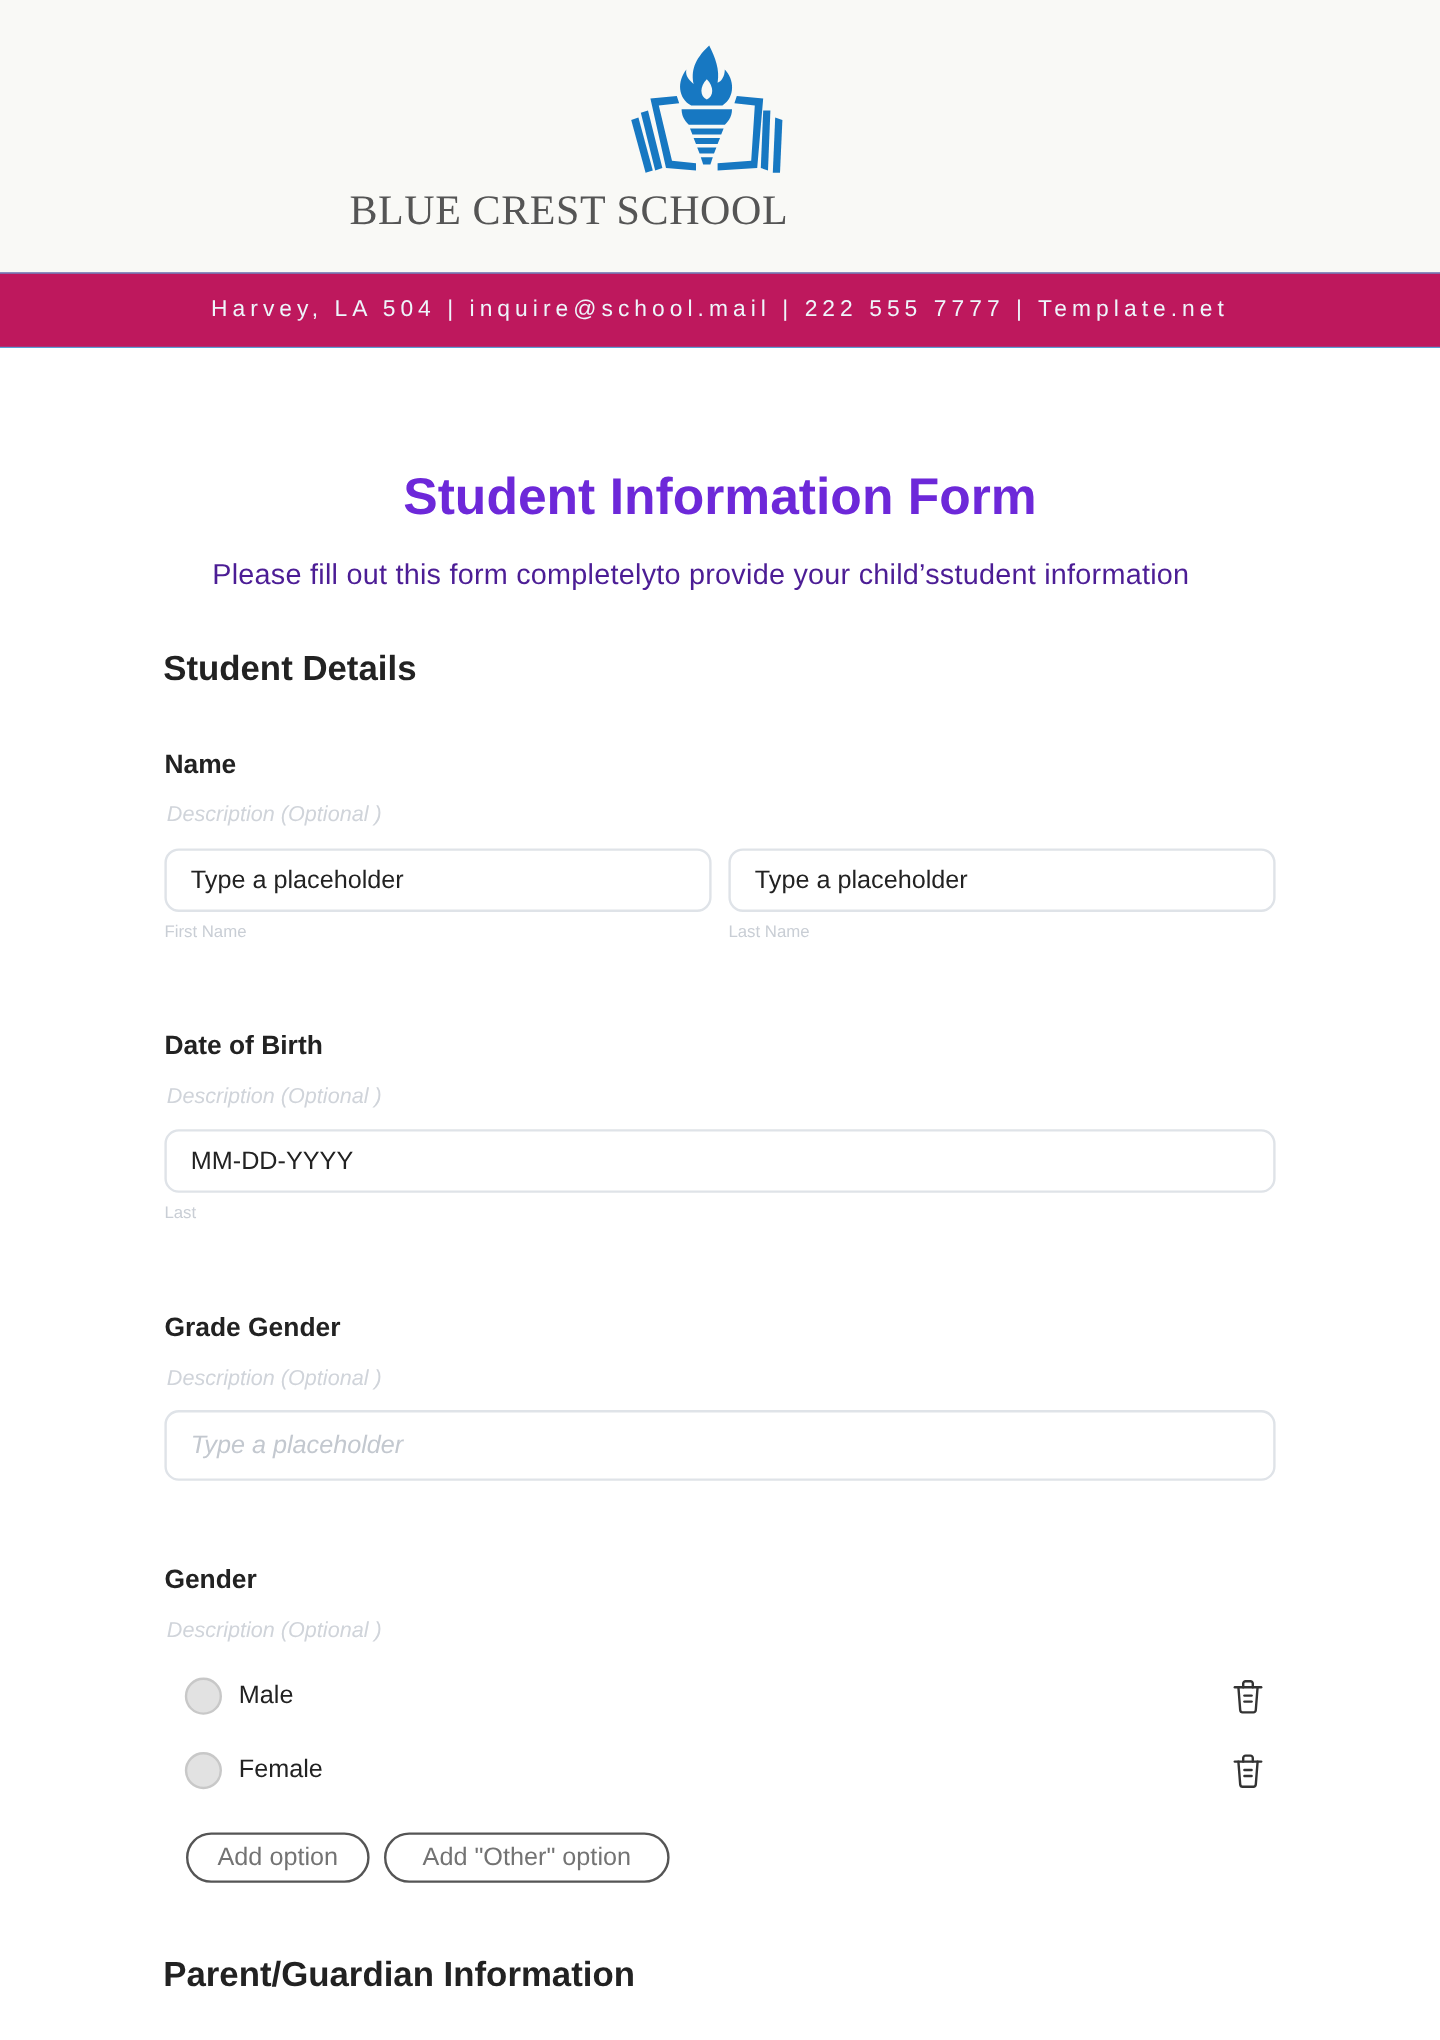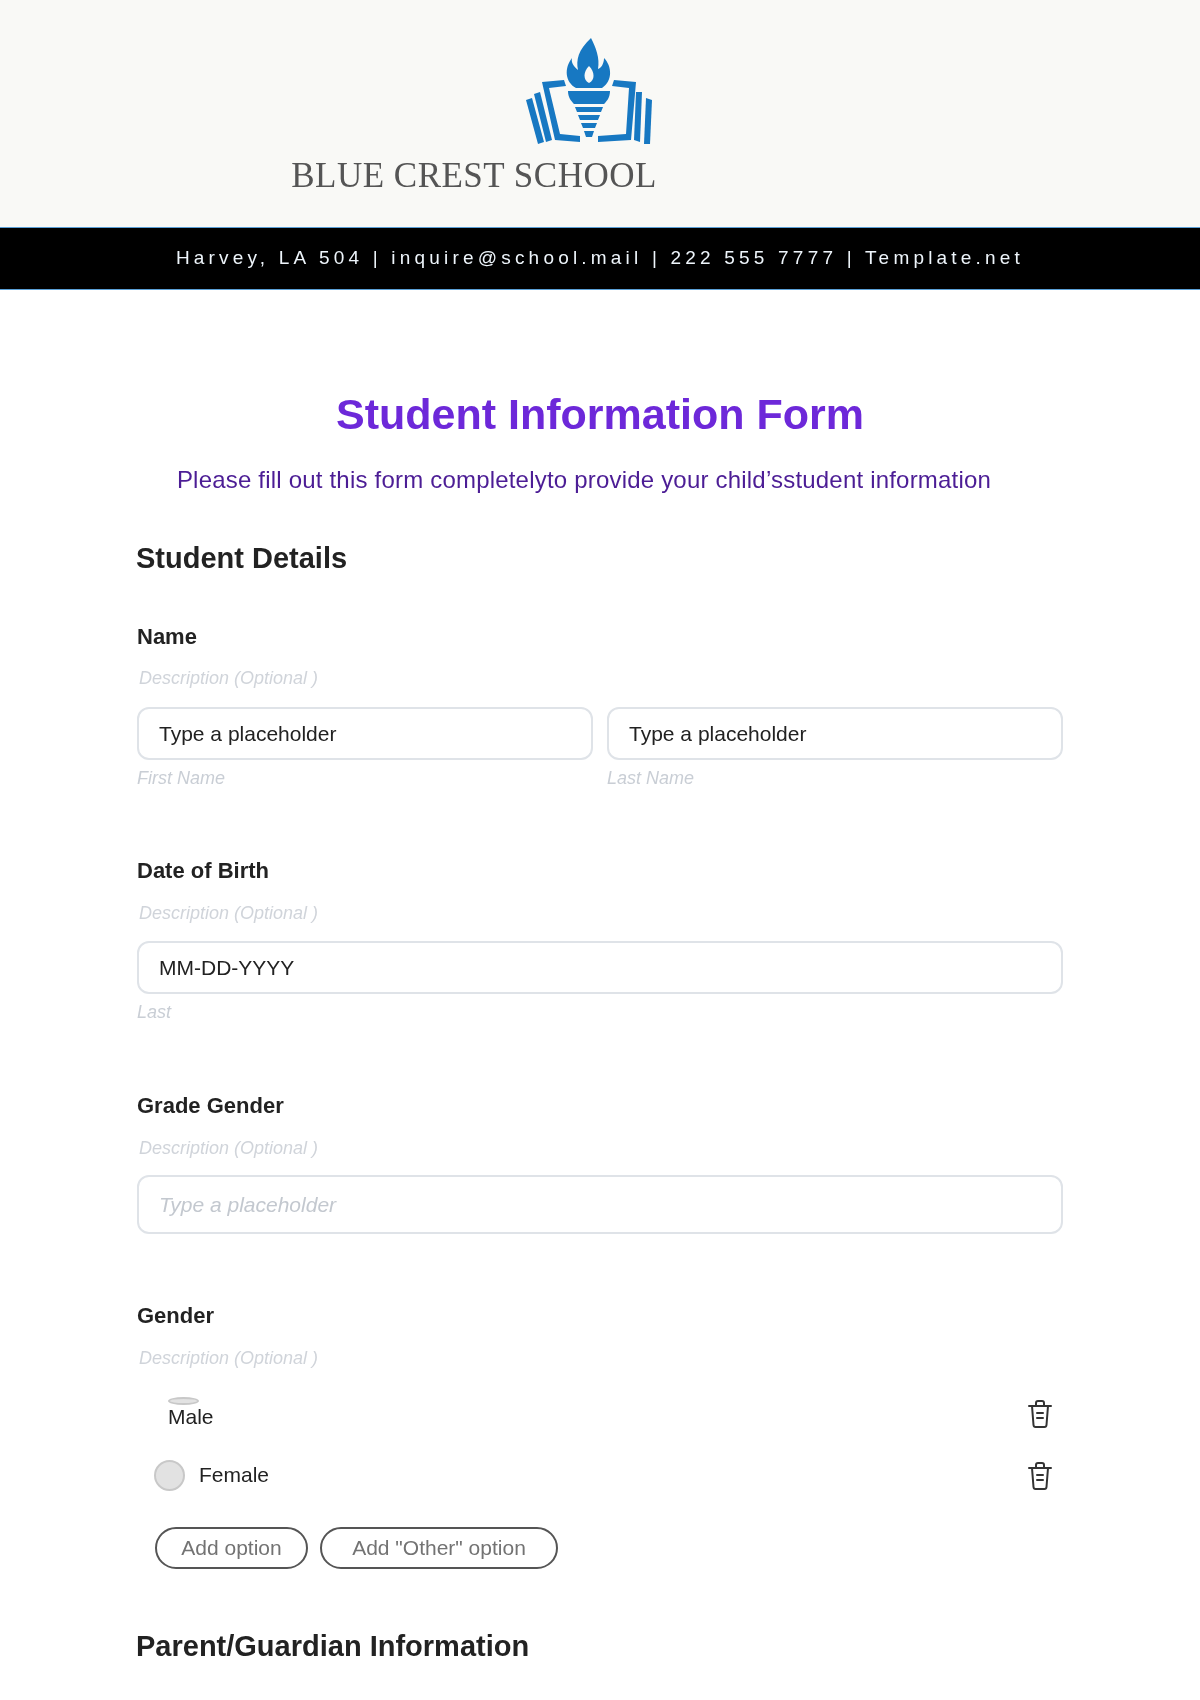--- a/index.html
+++ b/index.html
@@ -4,35 +4,35 @@
 <style>
   * { box-sizing: border-box; margin: 0; padding: 0; }
   html, body { width: 1200px; height: 1700px; background: #ffffff; overflow: hidden; }
   body { font-family: "Liberation Sans", "DejaVu Sans", sans-serif; color: #222; position: relative; }
 
   .header { position: absolute; left: 0; top: 0; width: 1200px; height: 227px; background: #f9f9f6; }
   .logo { position: absolute; left: 518px; top: 36px; width: 142px; height: 112px; }
   .school-name { position: absolute; left: 0; top: 156px; width: 948px; text-align: center;
     font-family: "Liberation Serif", "DejaVu Serif", serif; font-size: 35px; color: #555; letter-spacing: 0.5px; }
 
-  .contact-bar { position: absolute; left: 0; top: 227px; width: 1200px; height: 63px; background: #000000;
+  .contact-bar { position: absolute; left: 0; top: 227px; width: 1200px; height: 63px; background: #be185d;
     border-top: 1px solid #5a9fd6; border-bottom: 1px solid #5a9fd6; }
   .contact-text { position: absolute; left: 0; top: 19px; width: 1200px; text-align: center;
     color: #eef5fb; font-size: 19px; letter-spacing: 4.2px; }
 
   .form-title { position: absolute; left: 0; top: 390px; width: 1200px; text-align: center;
     font-size: 43px; font-weight: bold; color: #6d28d9; }
   .form-subtitle { position: absolute; left: 0; top: 466px; width: 1168px; text-align: center;
     font-size: 24px; color: #4c1d95; letter-spacing: 0.2px; }
 
   .section-title { position: absolute; left: 136px; font-size: 29px; font-weight: bold; color: #222; }
 
   .field-label { position: absolute; left: 137px; font-size: 22px; font-weight: bold; color: #222; }
   .field-desc { position: absolute; left: 139px; font-size: 18px; font-style: italic; color: #d0d4da; }
-  .sub-label { position: absolute; font-size: 18px; color: #c9ced5; font-style: italic; }
+  .sub-label { position: absolute; font-size: 14px; color: #c9ced5; }
 
   .input-box { position: absolute; height: 53px; border: 2px solid #dfe3e8; border-radius: 12px; background: #fff;
     padding-left: 20px; display: flex; align-items: center; font-size: 21px; color: #222; }
   .input-box.tall { height: 59px; }
   .input-box.ph { color: #c3c8cf; font-style: italic; }
 
   .radio-row { position: absolute; left: 154px; height: 32px; display: flex; align-items: center; }
   .radio { width: 31px; height: 31px; border-radius: 50%; background: #e2e2e2; border: 2px solid #c8c8c8; }
   .radio-label { margin-left: 14px; font-size: 21px; color: #222; }
 
@@ -98,21 +98,21 @@
 
 <div class="field-label" style="top:1093px;">Grade Gender</div>
 <div class="field-desc" style="top:1138px;">Description  (Optional )</div>
 <div class="input-box tall ph" style="left:137px; top:1175px; width:926px;">
   <span>Type a placeholder</span>
 </div>
 
 <div class="field-label" style="top:1303px;text-align:center;">Gender</div>
 <div class="field-desc" style="top:1348px;">Description  (Optional )</div>
 
-<div class="radio-row" style="top:1397px;flex-direction:column;">
+<div class="radio-row" style="top:1397px;">
   <div class="radio"></div>
   <span class="radio-label">Male</span>
 </div>
 <div class="radio-row" style="top:1459px;">
   <div class="radio"></div>
   <span class="radio-label">Female</span>
 </div>
 
 <svg class="trash" style="top:1399px;" viewBox="0 0 28 30">
   <g fill="none" stroke="#333" stroke-width="2" stroke-linecap="round" stroke-linejoin="round">

